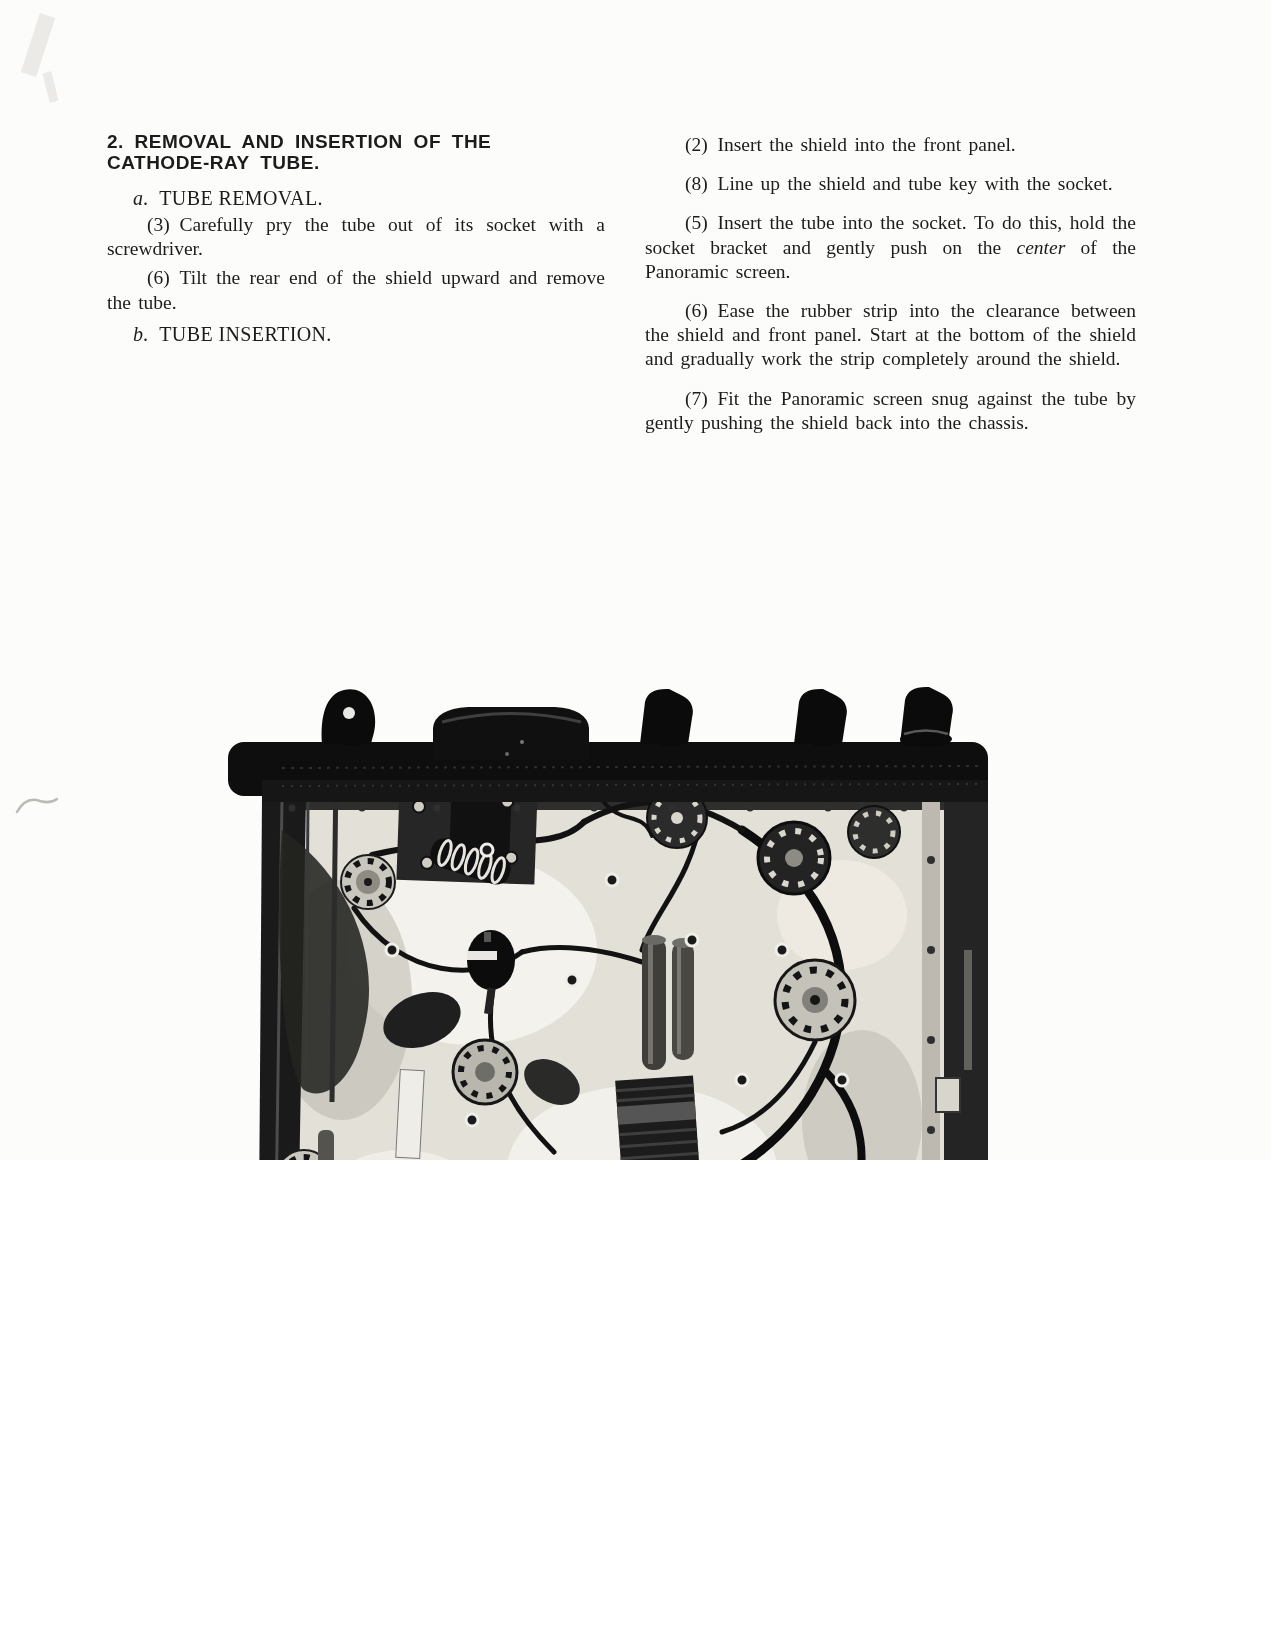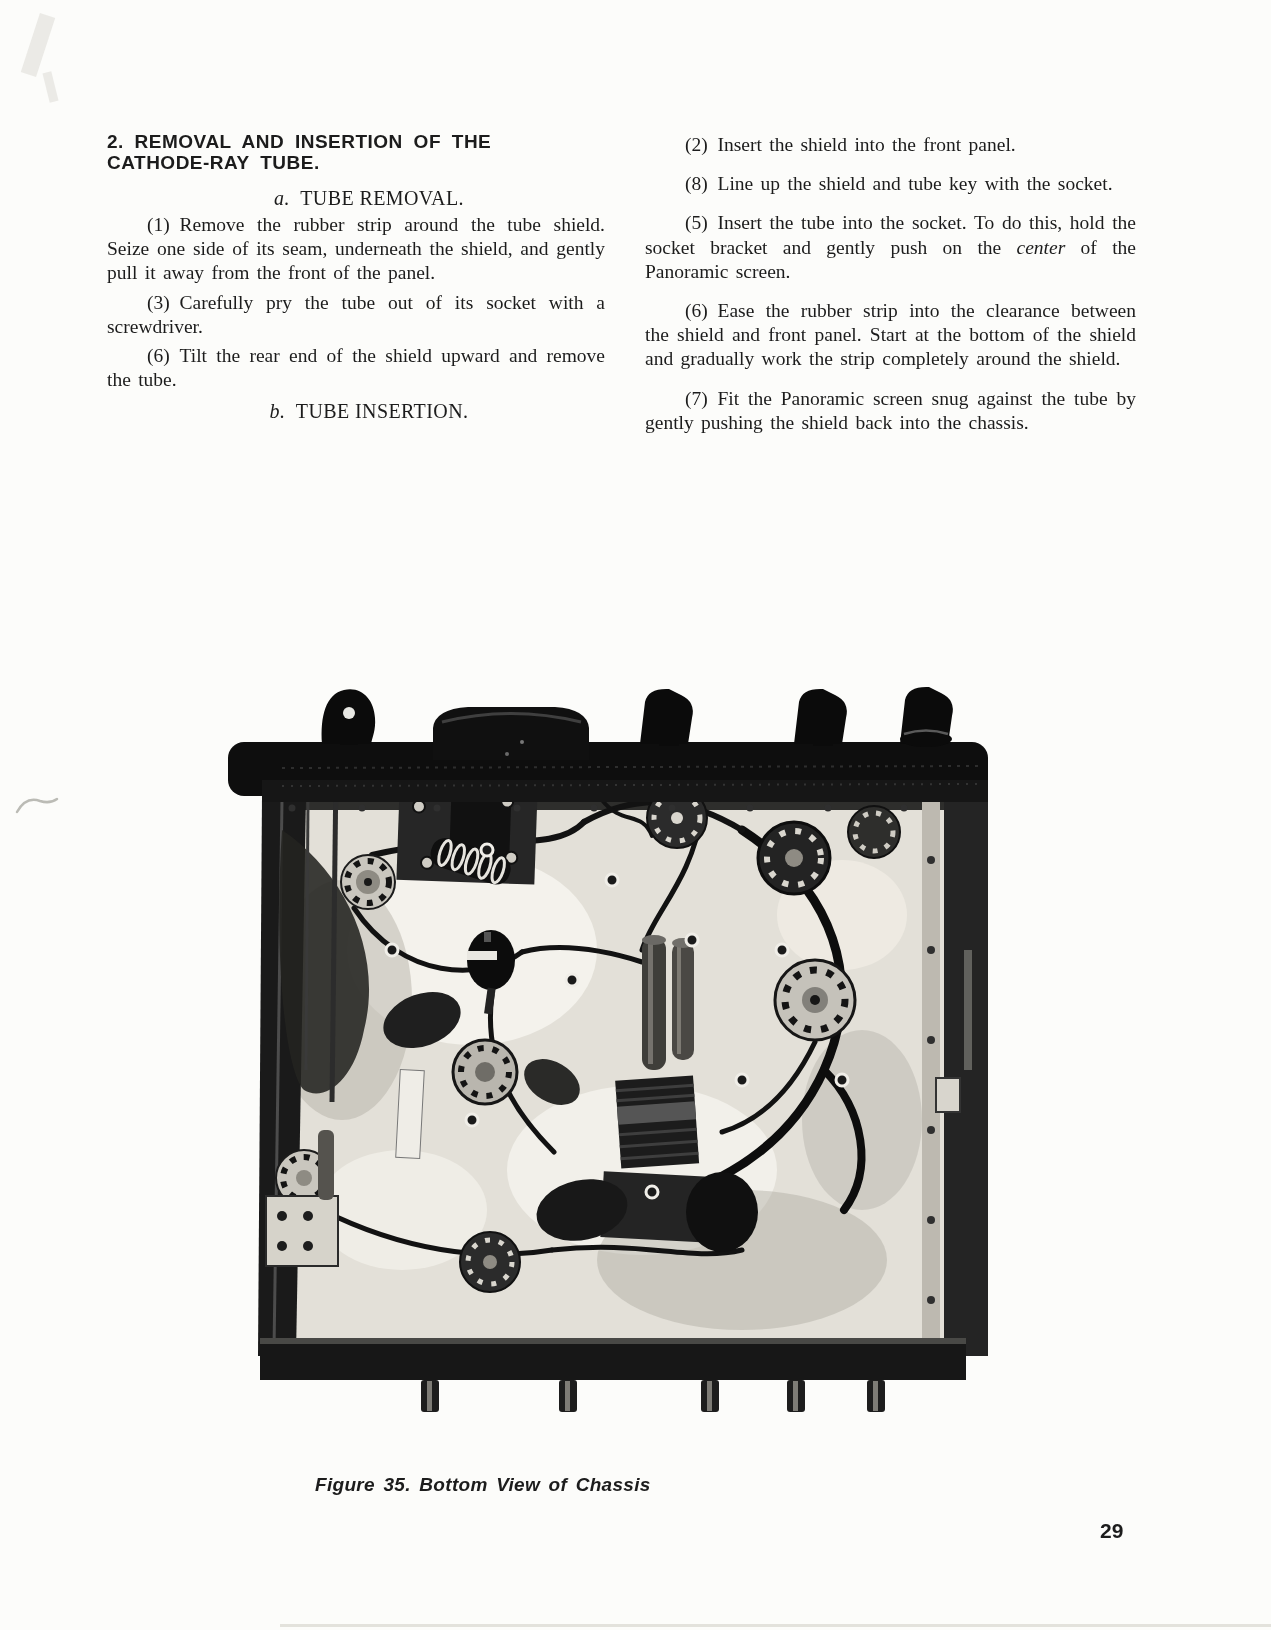--- a/index.html
+++ b/index.html
@@ -1,18 +1,18 @@
 <!DOCTYPE html>
 <html><head>
 <meta charset="utf-8">
 <style>
   html,body{margin:0;padding:0;background:#ffffff;}
   .page{
     position:relative;
-    width:1271px;height:1630px;
+    width:1271px;height:1160px;
     background:#fcfcfa;
     font-family:"Liberation Serif", serif;
     color:#1c1c1c;
     overflow:hidden;
   }
   
   .col{position:absolute;}
   .col-left{left:107px;top:131px;width:498px;}
   .col-right{left:637px;top:133px;width:499px;}
 
@@ -36,21 +36,20 @@
     margin:0 0 5px 0;
   }
   .col-right .para{margin:0 0 15px 8px;}
   .para em{font-style:italic;}
   .sub{
     font-size:20px;
     line-height:24px;
     text-indent:26px;
     letter-spacing:.4px;
     margin:7px 0 3px 0;
-    text-align:center;
   }
   .sub em{font-style:italic;}
 
   
   .photo{position:absolute;left:222px;top:650px;}
   .figure-caption{
     position:absolute;left:315px;top:1474px;width:610px;
     text-align:left;
     font-family:"Liberation Sans", sans-serif;
     font-weight:bold;font-style:italic;
@@ -81,21 +80,20 @@
   </svg>
   <div class="bottom-scan-line"></div>
 
   <div class="col col-left">
     <div class="heading">
       <span>2. REMOVAL AND INSERTION OF THE</span>
       <span class="h2line">CATHODE-RAY TUBE.</span>
     </div>
     <div>
         <p class="sub"><em>a.</em><span> TUBE REMOVAL.</span></p>
-        <p class="para"><span>(1) Remove the rubber strip around the tube shield. Seize one side of its seam, underneath the shield, and gently pull it away from the front of the panel.</span></p>
         <p class="para"><span>(3) Carefully pry the tube out of its socket with a screwdriver.</span></p>
         <p class="para"><span>(6) Tilt the rear end of the shield upward and remove the tube.</span></p>
         <p class="sub"><em>b.</em><span> TUBE INSERTION.</span></p>
       </div>
   </div>
 
   <div class="col col-right">
     <div>
         <p class="para"><span>(2) Insert the shield into the front panel.</span></p>
         <p class="para"><span>(8) Line up the shield and tube key with the socket.</span></p>

